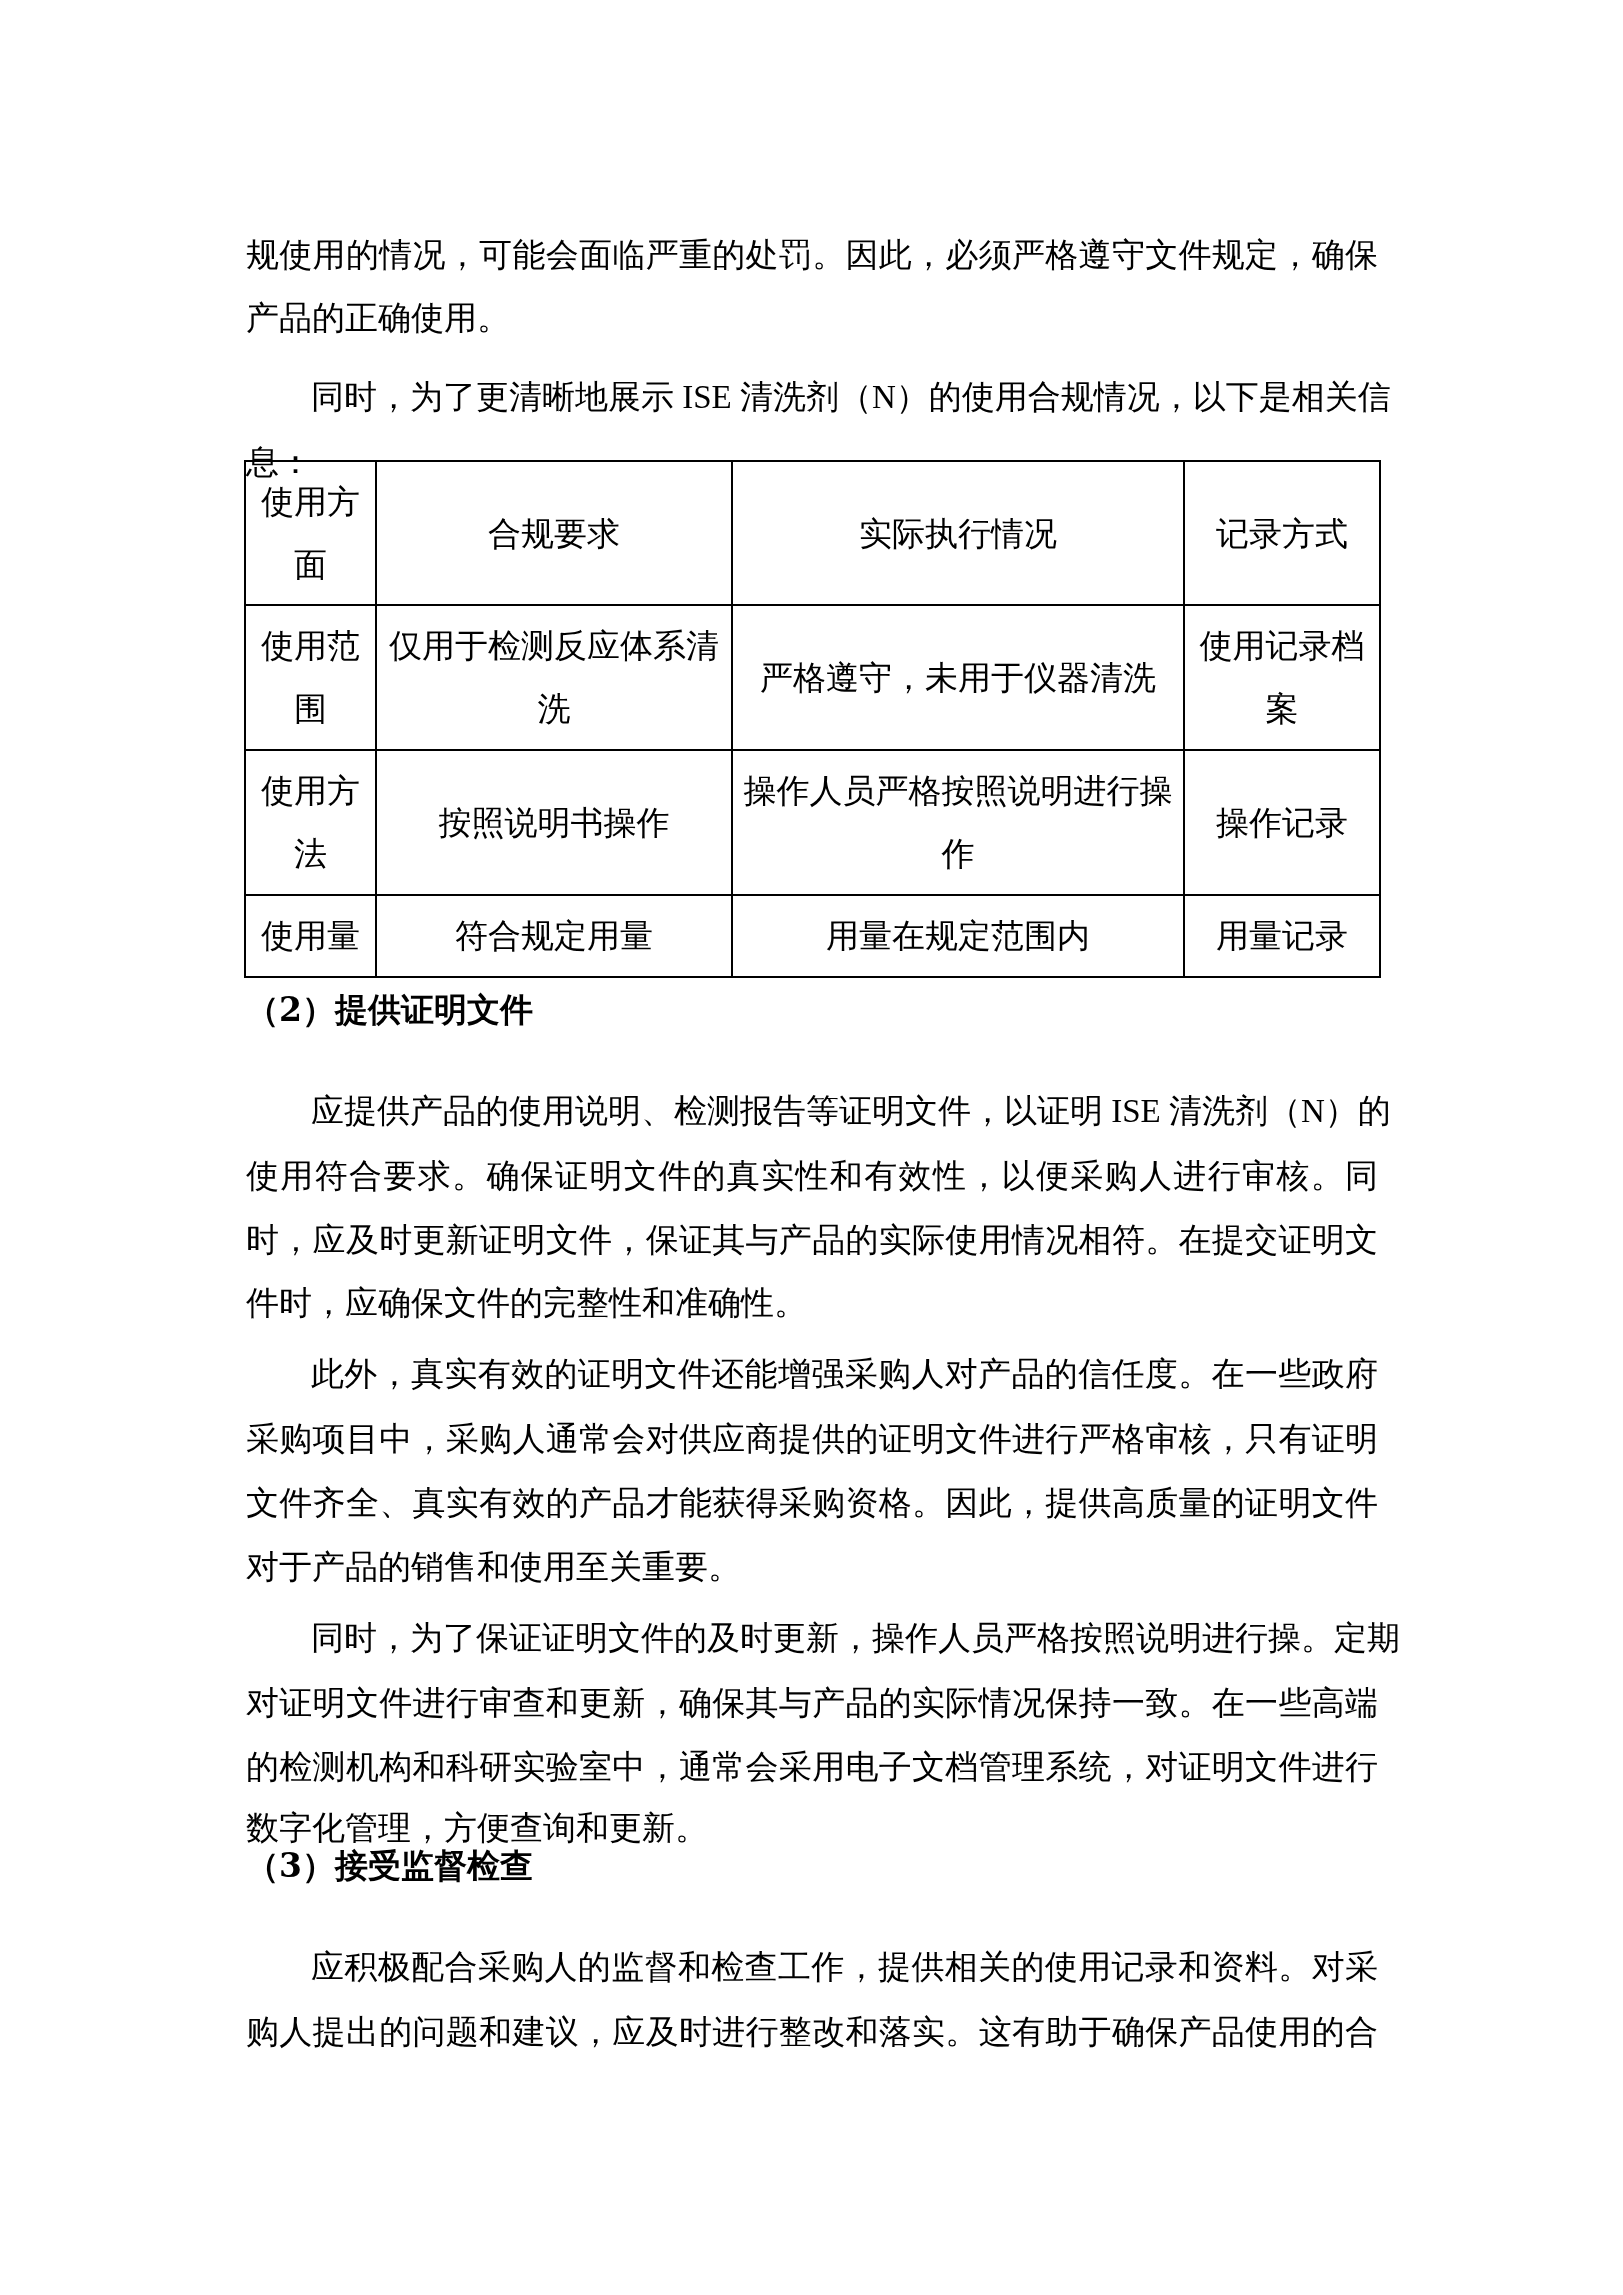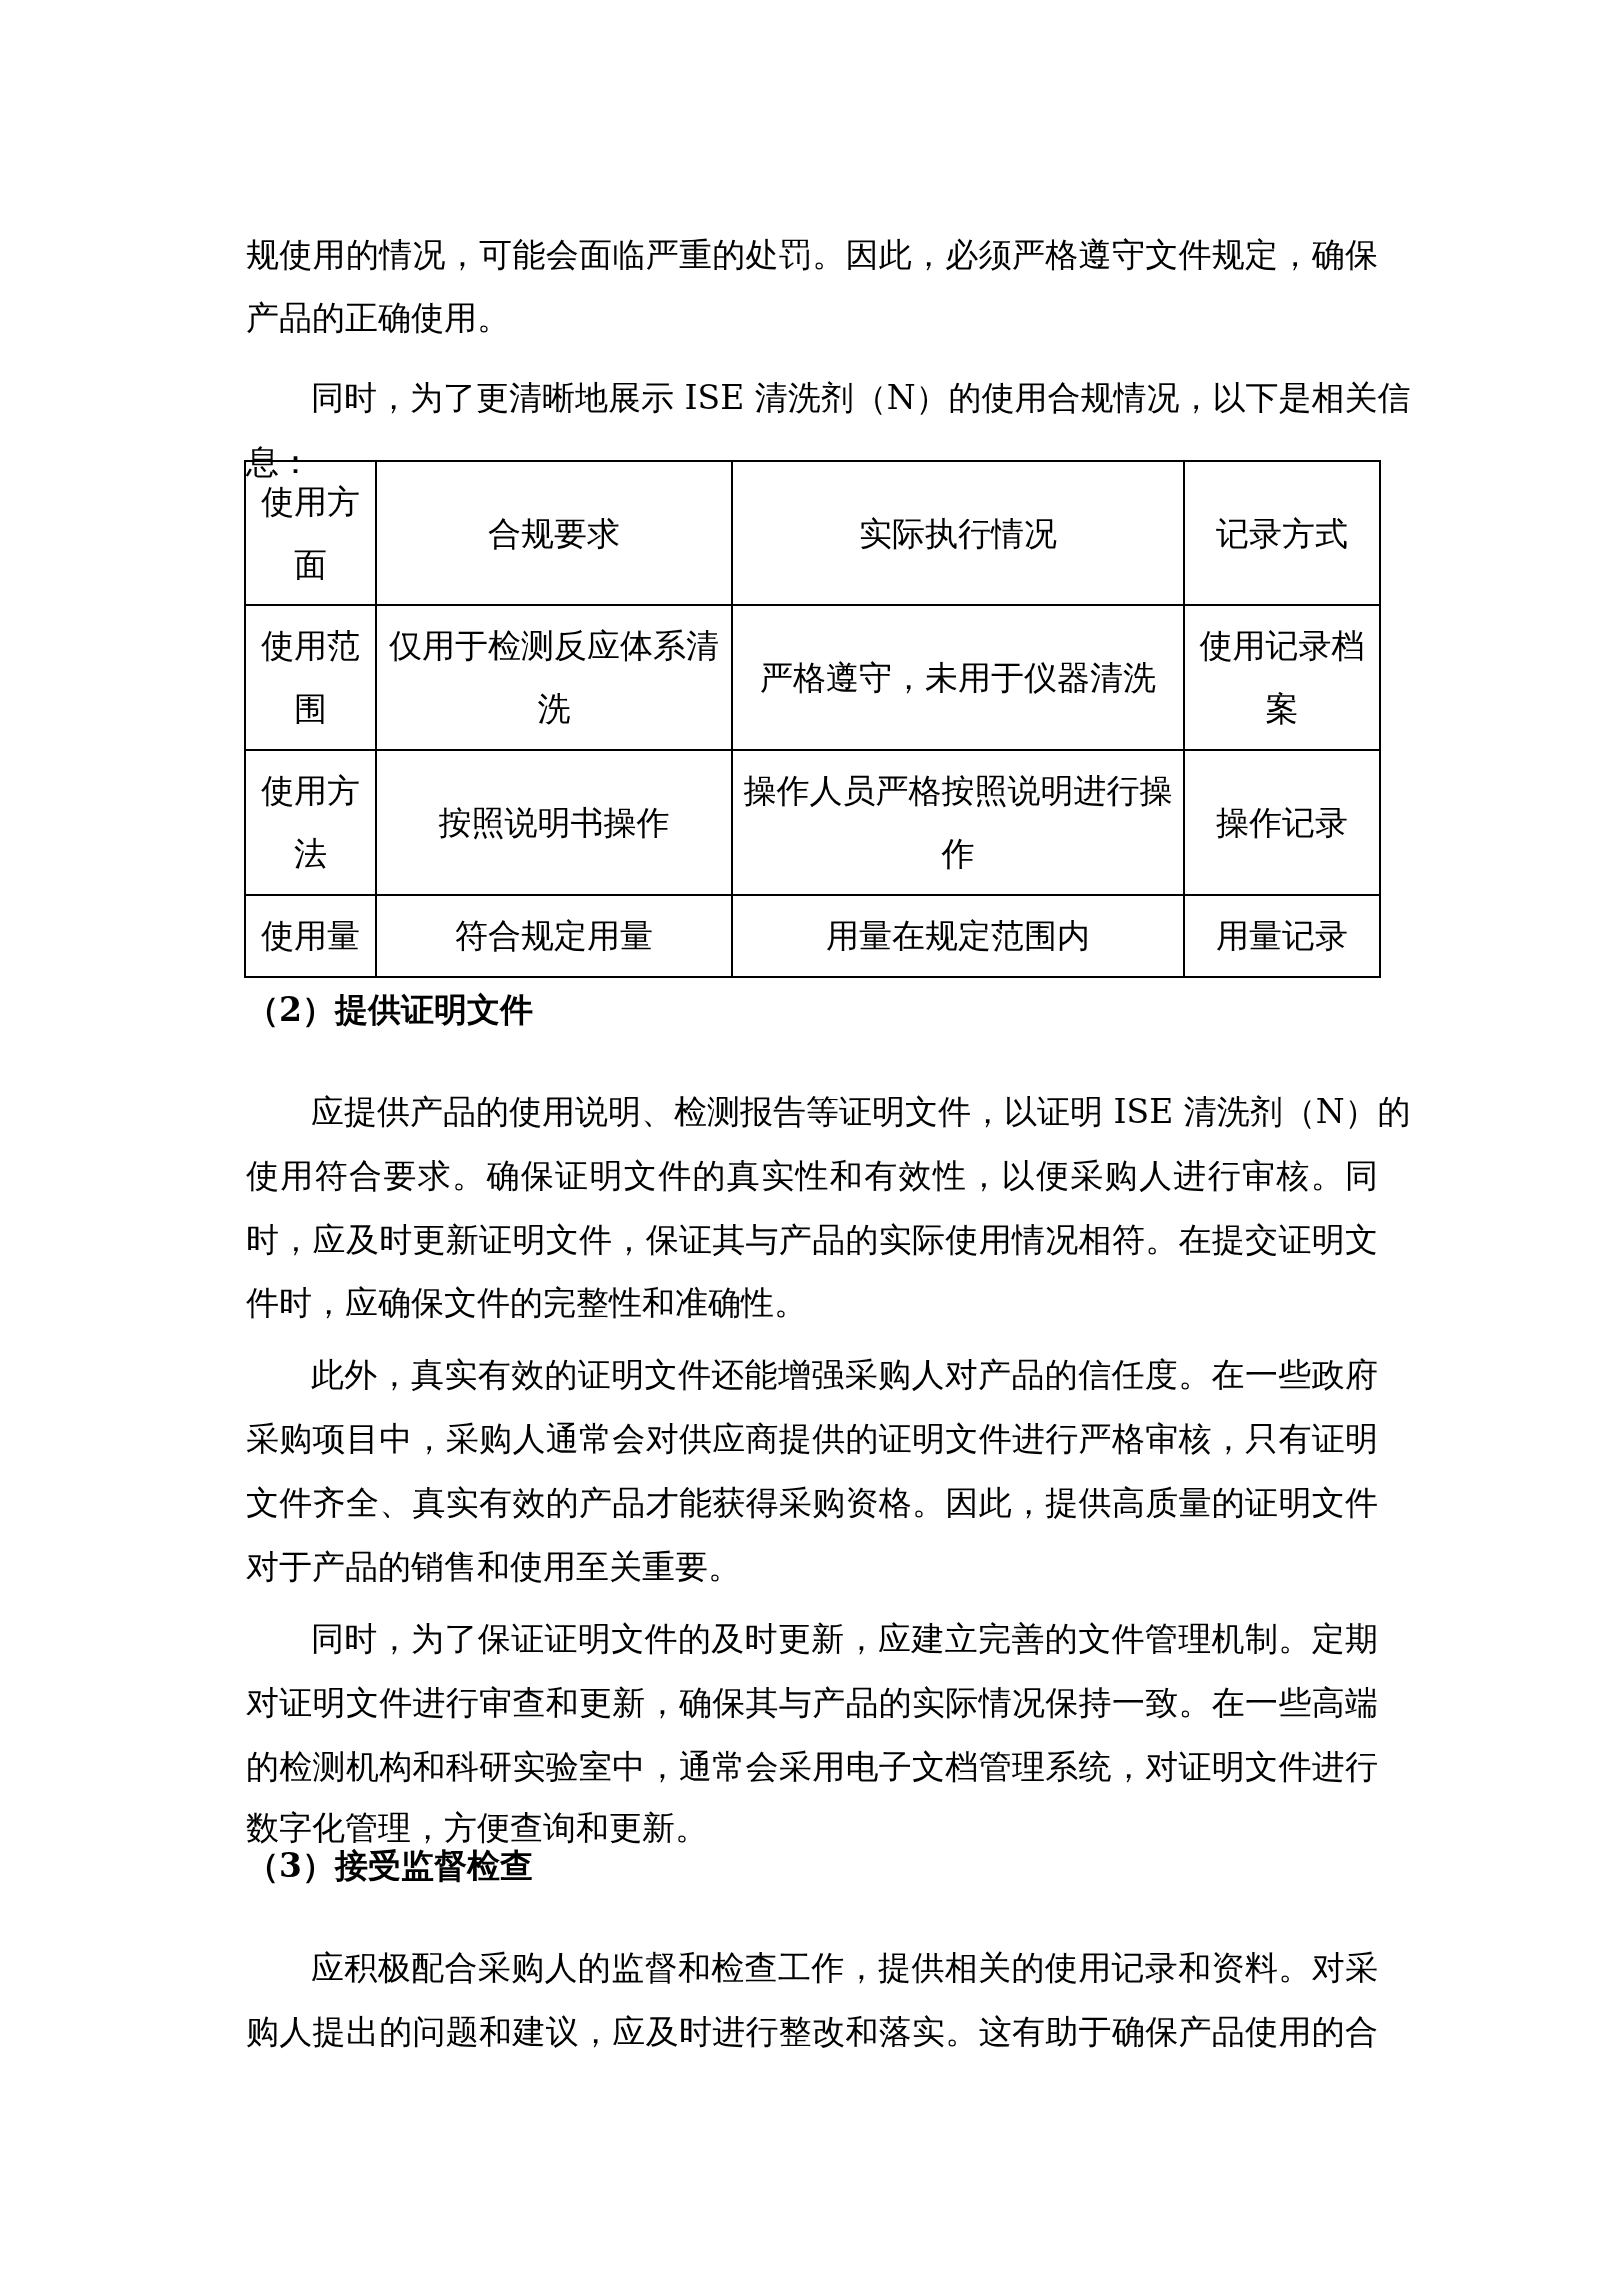--- a/index.html
+++ b/index.html
@@ -3,21 +3,21 @@
 <meta charset="utf-8">
 <style>
   html, body { margin: 0; padding: 0; background: #ffffff; }
   body { width: 1623px; height: 2295px; position: relative; overflow: hidden;
          font-family: "DejaVu Serif", "Liberation Serif", serif; color: #000; }
   .page { position: absolute; left: 0; top: 0; width: 1623px; height: 2295px; }
   .line { position: absolute; left: 246px; width: 1132px; height: 39px;
           font-size: 33px; line-height: 39px; white-space: nowrap;
           text-align: justify; text-align-last: justify; letter-spacing: 0; margin-top: 43px; }
   .line.last { text-align-last: left; }
-  .line.indent { left: 311px; width: 1067px; }
+  .line.indent { left: 311px; width: 1067px; font-family: Liberation Serif, serif; }
   .heading { position: absolute; left: 246px; height: 39px; font-size: 33px;
              line-height: 39px; white-space: nowrap; font-weight: bold; }
   table.grid { position: absolute; left: 244px; top: 460px; width: 1135px;
                border-collapse: collapse; table-layout: fixed; }
   table.grid td { border: 2px solid #000; text-align: center; vertical-align: middle;
                   font-size: 33px; line-height: 63px; padding: 0 6.5px; box-sizing: border-box; }
   table.grid td.top { vertical-align: top; padding-top: 7.9px; }
   col.c1 { width: 131px; } col.c2 { width: 356px; } col.c3 { width: 452px; } col.c4 { width: 196px; }
   tr.r1 { height: 144px; } tr.r2 { height: 145px; } tr.r3 { height: 145px; } tr.r4 { height: 82px; margin-top: 17px; }
   .cellline { display: block; }
@@ -111,21 +111,21 @@
   <div class="line indent" style="top:1049px">应提供产品的使用说明、检测报告等证明文件，以证明 ISE 清洗剂（N）的</div>
   <div class="line" style="top:1113px">使用符合要求。确保证明文件的真实性和有效性，以便采购人进行审核。同</div>
   <div class="line" style="top:1177px">时，应及时更新证明文件，保证其与产品的实际使用情况相符。在提交证明文</div>
   <div class="line last" style="top:1240px">件时，应确保文件的完整性和准确性。</div>
 
   <div class="line indent" style="top:1312px">此外，真实有效的证明文件还能增强采购人对产品的信任度。在一些政府</div>
   <div class="line" style="top:1376px">采购项目中，采购人通常会对供应商提供的证明文件进行严格审核，只有证明</div>
   <div class="line" style="top:1440px">文件齐全、真实有效的产品才能获得采购资格。因此，提供高质量的证明文件</div>
   <div class="line last" style="top:1504px">对于产品的销售和使用至关重要。</div>
 
-  <div class="line indent" style="top:1576px">同时，为了保证证明文件的及时更新，应建立完善的文件管理机制。定期</div>
+  <div class="line indent" style="top:1576px">同时，为了保证证明文件的及时更新，操作人员严格按照说明进行操。定期</div>
   <div class="line" style="top:1640px">对证明文件进行审查和更新，确保其与产品的实际情况保持一致。在一些高端</div>
   <div class="line" style="top:1704px">的检测机构和科研实验室中，通常会采用电子文档管理系统，对证明文件进行</div>
   <div class="line last" style="top:1765px">数字化管理，方便查询和更新。</div>
 
   <div class="heading" style="top:1846px">（3）接受监督检查</div>
 
   <div class="line indent" style="top:1905px">应积极配合采购人的监督和检查工作，提供相关的使用记录和资料。对采</div>
   <div class="line" style="top:1969px">购人提出的问题和建议，应及时进行整改和落实。这有助于确保产品使用的合</div>
 
 </div>

